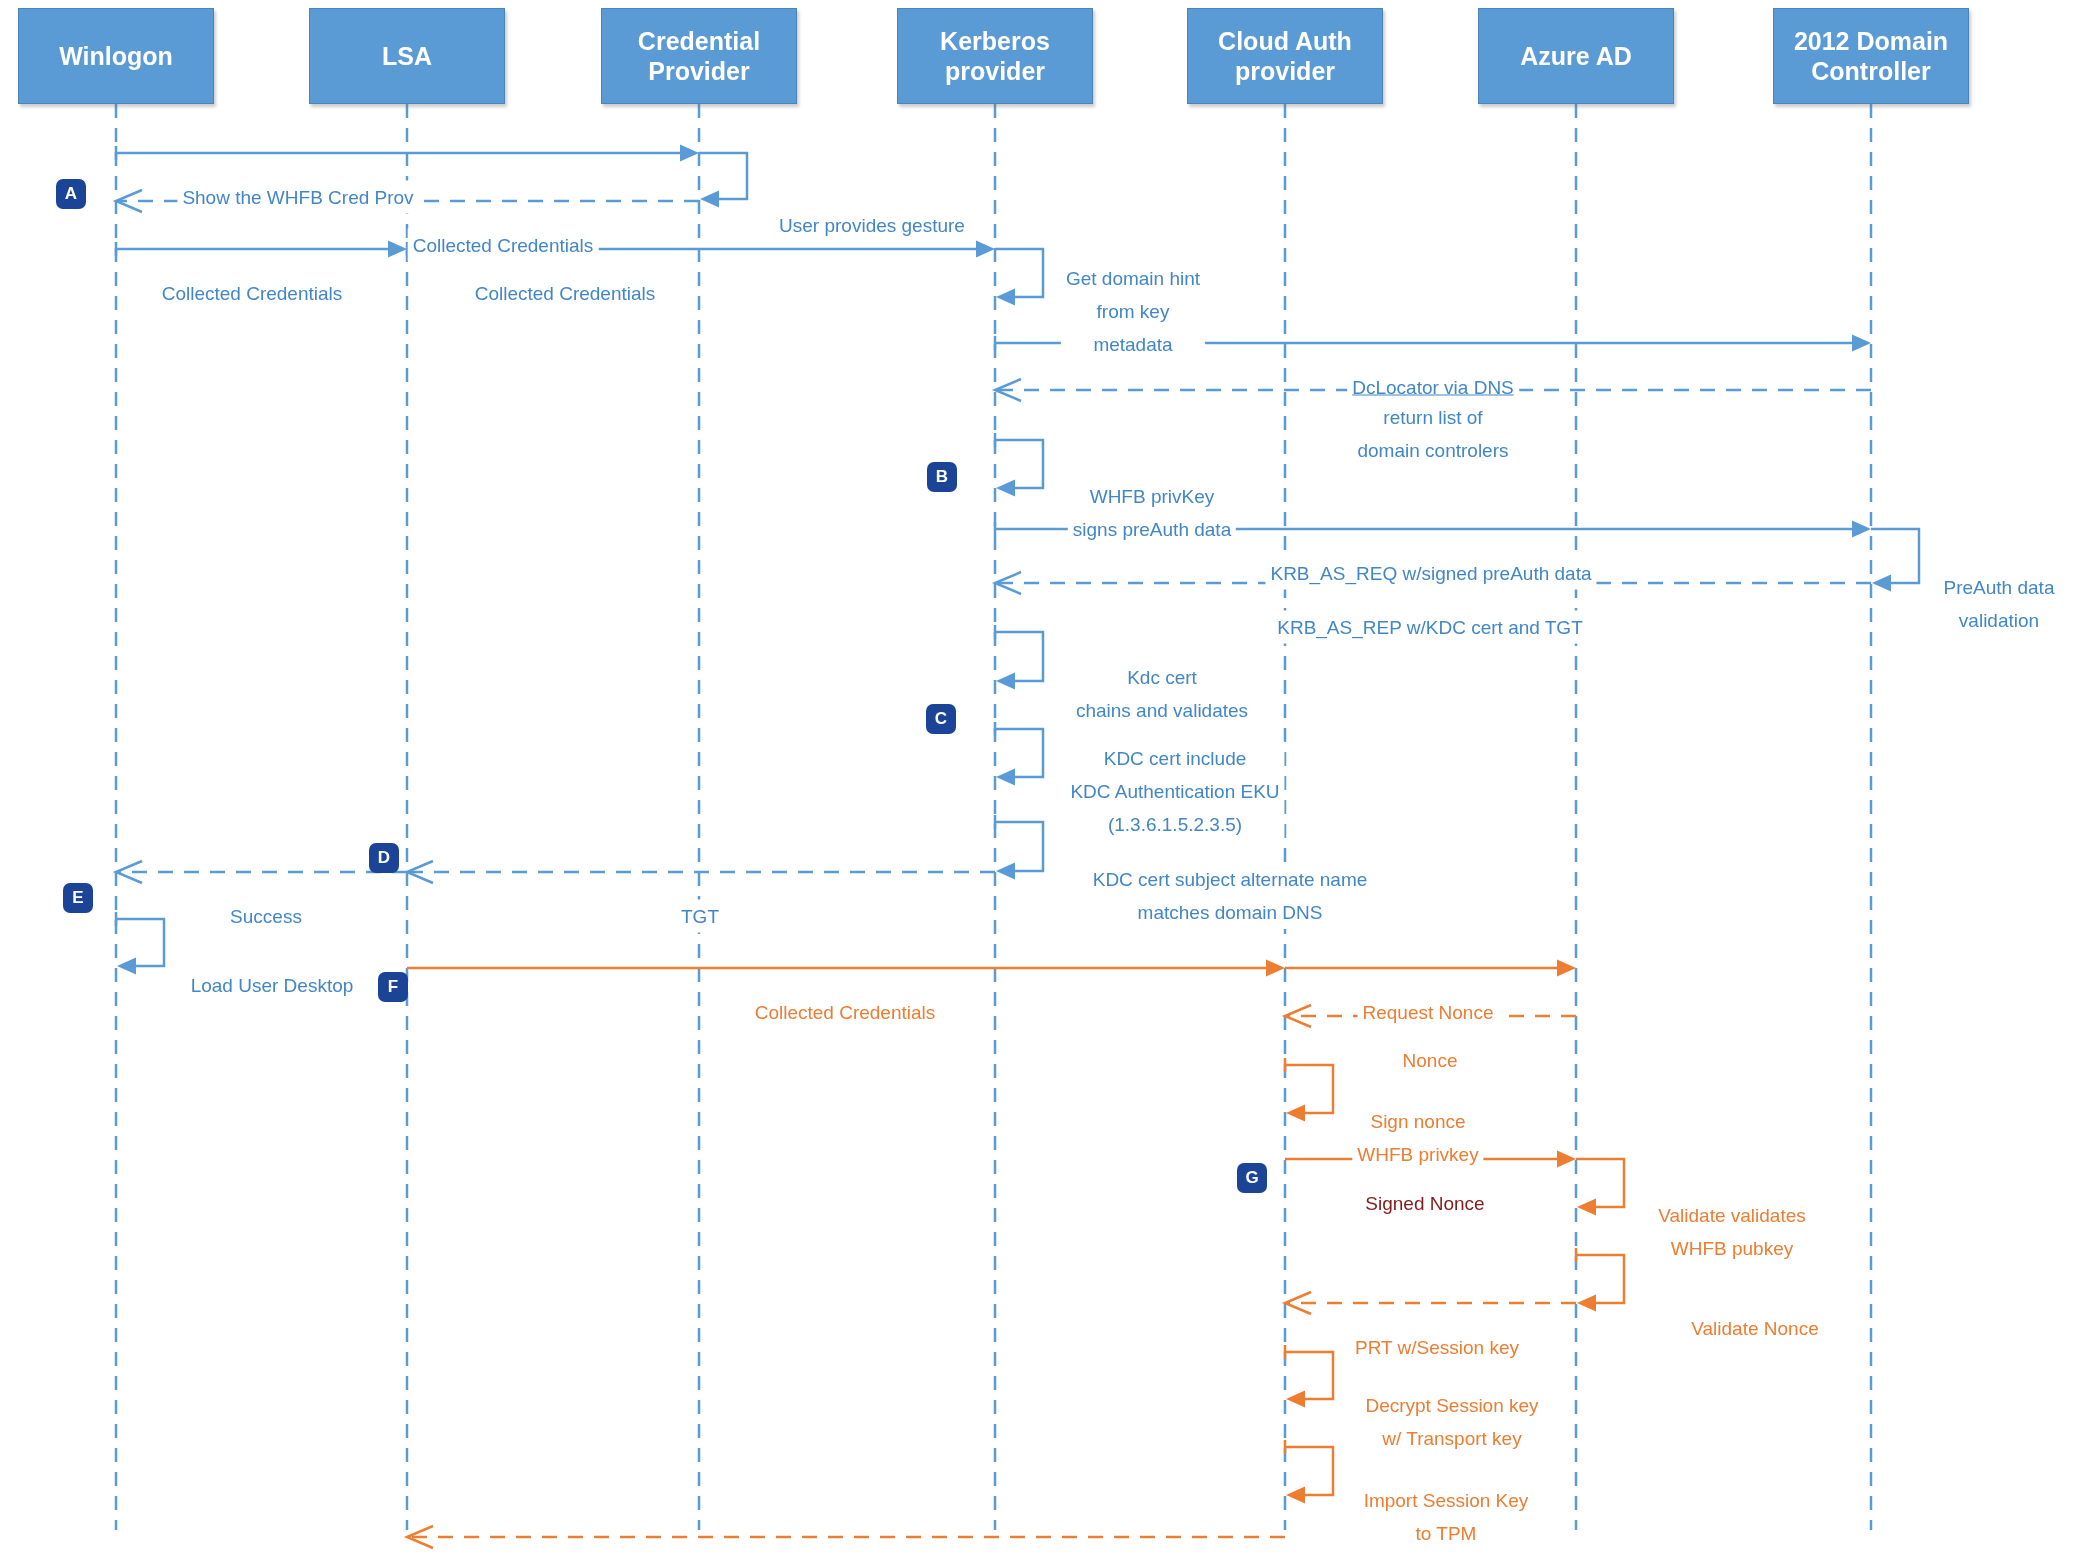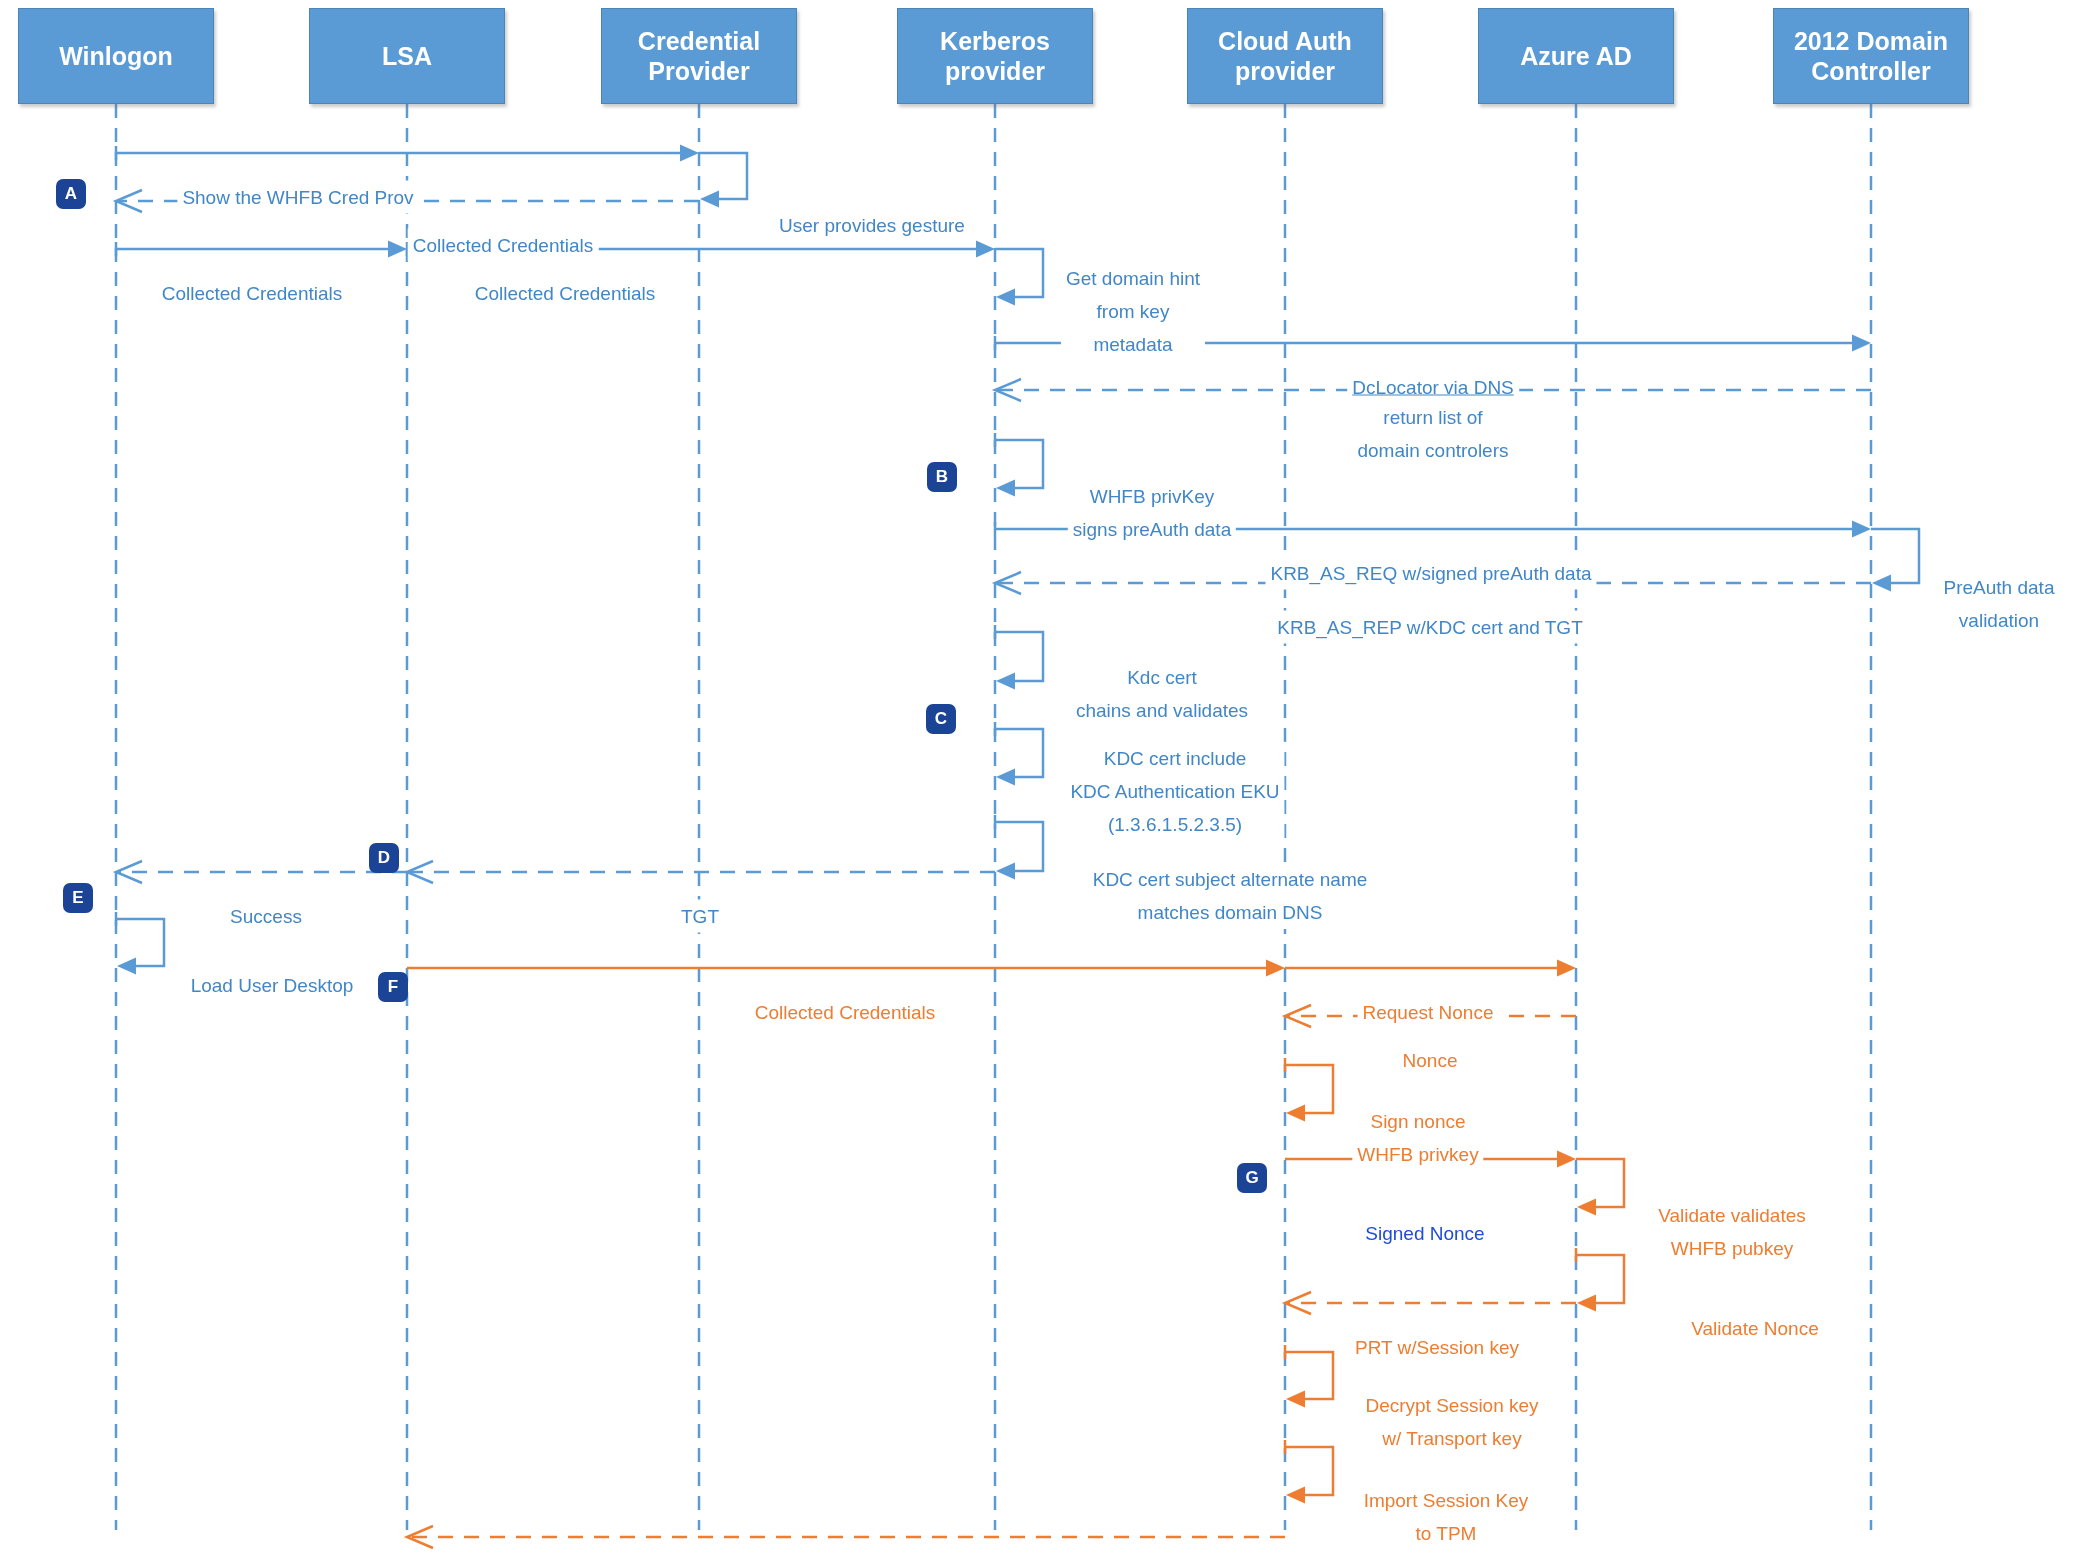--- a/index.html
+++ b/index.html
@@ -134,21 +134,21 @@
     </div>
     <div class="lbl" style="left: 845px; top: 968px; color: rgb(237, 125, 49);">
       <div>Collected Credentials</div>
     </div>
     <div class="lbl" style="left: 1428px; top: 968px; color: rgb(237, 125, 49);">
       <div>Request Nonce</div>
     </div>
     <div class="lbl" style="left: 1430px; top: 1016px; color: rgb(237, 125, 49);">
       <div>Nonce</div>
     </div>
-    <div class="lbl" style="left: 1425px; top: 1189px; color: #1d4ed8;">
+    <div class="lbl" style="left: 1425px; top: 1159px; color: #7f1d1d;">
       <div>Signed Nonce</div>
     </div>
     <div class="lbl" style="left: 1437px; top: 1303px; color: rgb(237, 125, 49);">
       <div>PRT w/Session key</div>
     </div>
     <div class="lbl" style="left: 843px; top: 1537px; color: rgb(237, 125, 49);">
       <div>Successful Authentication</div>
     </div>
     <div class="lbl" style="left: 872px; top: 181px; color: rgb(65, 135, 199);">
       <div>User provides gesture</div>

